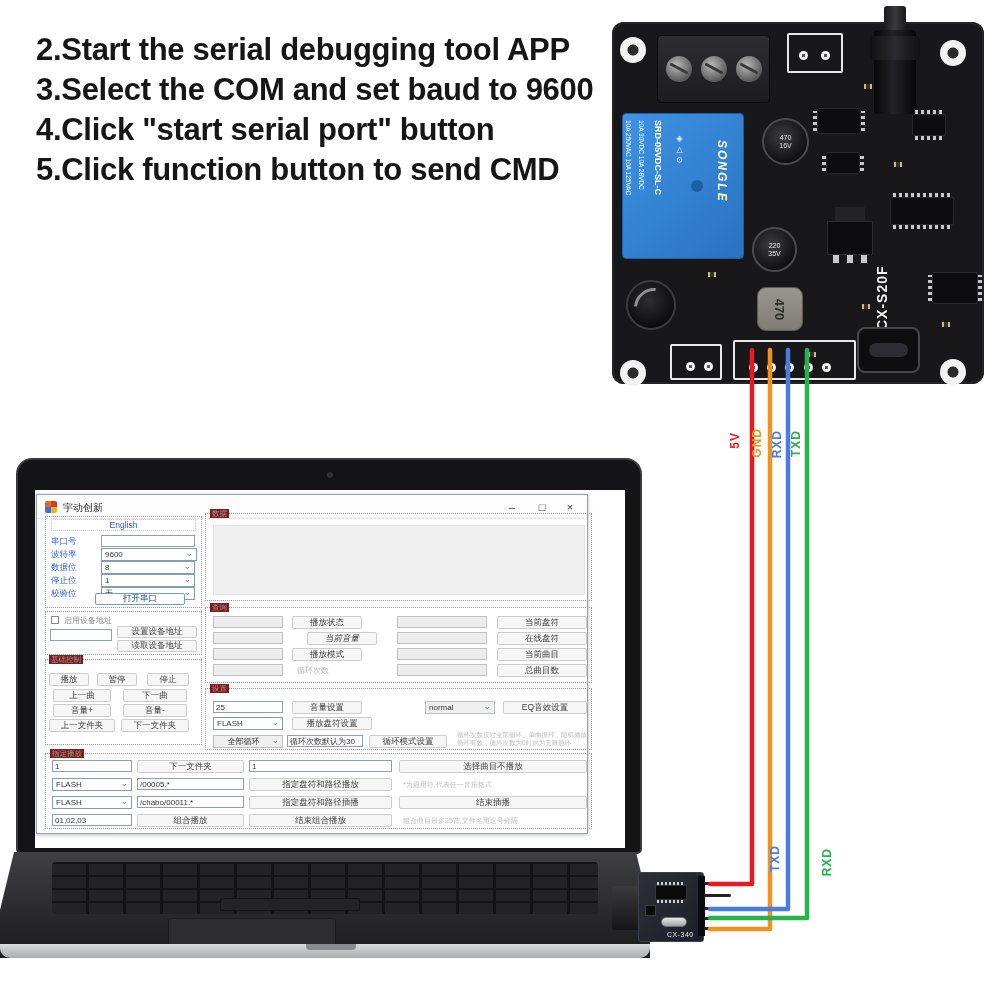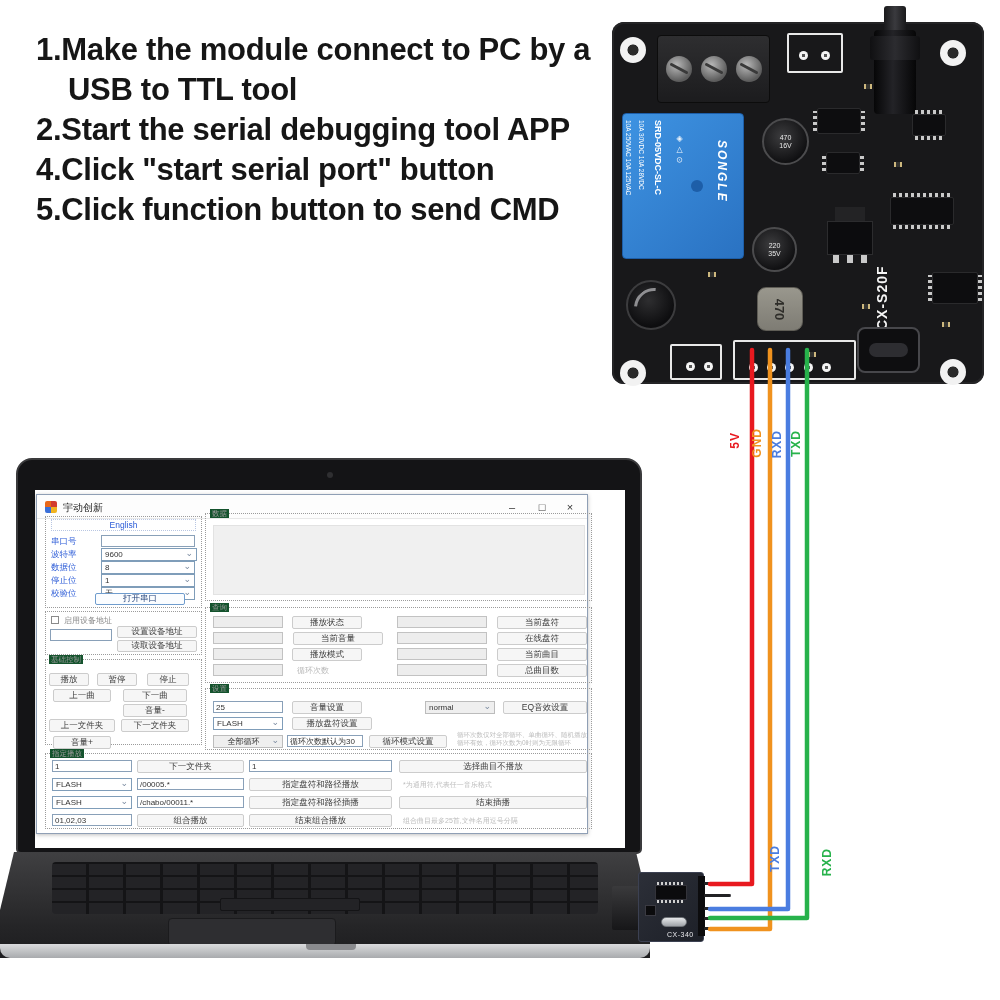--- a/index.html
+++ b/index.html
@@ -74,42 +74,42 @@
   .adapter .pin { position:absolute; left:92px; width:26px; height:3px; background:#222224; border-radius:1px; box-shadow:1px 0 0 #4e4e52; }
   .adapter .alabel { position:absolute; left:28px; top:58px; color:#e8e8ec; font-size:7px; letter-spacing:0.5px; }
 
   
   .win { left:36px; top:494px; width:552px; height:340px; background:#fff; border:1px solid #8f9fb5; box-shadow:0 1px 4px rgba(0,0,0,0.25); }
   .titlebar { position:absolute; left:0; top:0; width:100%; height:24px; background:#fdfdfd; border-bottom:1px solid #e8e8e8; }
   .wicon { position:absolute; left:8px; top:6px; width:12px; height:12px; background:conic-gradient(#d23b2e 0 25%, #f0b31f 25% 50%, #3a6fd8 50% 75%, #e8681a 75% 100%); border-radius:2px; }
   .wtitle { position:absolute; left:26px; top:6px; font-size:10px; color:#222; }
   .wctl { position:absolute; top:3px; width:26px; height:18px; text-align:center; font-size:11px; color:#333; line-height:18px; cursor:default; }
   .grp { position:absolute; border:1px dotted #9b9b9b; }
-  .glab { position:absolute; font-size:7.5px; color:#9a9a9a; background:#14532d; padding:0 2px; line-height:9px; white-space:nowrap; }
+  .glab { position:absolute; font-size:7.5px; color:#9a9a9a; background:#7f1d1d; padding:0 2px; line-height:9px; white-space:nowrap; }
   .blab { position:absolute; font-size:8.5px; color:#2b5bd7; line-height:12px; white-space:nowrap; }
   .fld { position:absolute; background:#fff; border:1px solid #89a0b8; font-size:8px; color:#333; height:12px; line-height:10px; padding:0 2px; font-family:"Liberation Sans",sans-serif; }
   .fldg { background:#ededed; border-color:#c2c2c2; }
   .btn { position:absolute; background:#f6f6f6; border:1px solid #cccccc; border-radius:2px; font-size:8.5px; color:#3c3c3c; height:13px; display:flex; align-items:center; justify-content:center; white-space:nowrap; cursor:default; }
   .btn.primary { border-color:#6f9ccd; color:#1f3f77; background:#fbfdff; }
   .combo { position:absolute; background:#fff; border:1px solid #7f9db9; height:13px; font-size:8px; color:#333; line-height:11px; padding:0 12px 0 3px; white-space:nowrap; }
   .combo::after { content:"⌄"; position:absolute; right:3px; top:-1px; font-size:9px; color:#7a8aa0; }
   .combo.gray { background:#efefef; border-color:#bcbcbc; }
   .chk { position:absolute; width:8px; height:8px; border:1px solid #8a8a8a; background:#fff; }
   .hint { position:absolute; font-size:6.5px; color:#bcbcbc; line-height:7.5px; }
   .dataarea { position:absolute; background:#f0f0f0; border:1px solid #e2e2e2; }
   .english { position:absolute; border:1px dotted #b8c6e2; color:#2b5bd7; font-size:8.5px; text-align:center; line-height:11px; cursor:pointer; }
 </style>
 </head>
 <body>
 
 <div id="stage">
 
   <div class="instructions abs">
-    <div class="instr">1.Make the module connect to PC by a USB to TTL tool</div>
     <div class="instr">2.Start the serial debugging tool APP</div>
+    <div class="instr">3.Select the COM and set baud to 9600</div>
     <div class="instr">4.Click "start serial port" button</div>
     <div class="instr">5.Click function button to send CMD</div>
   </div>
 
   <div class="pcb abs">
     <div class="hole" style="left:8px;top:15px;"></div>
     <div class="hole" style="left:328px;top:18px;"></div>
     <div class="hole" style="left:8px;top:338px;"></div>
     <div class="hole" style="left:328px;top:337px;"></div>
 
@@ -223,35 +223,35 @@
     <div class="btn" style="left:80px;top:131px;width:80px;height:12px;">设置设备地址</div>
     <div class="btn" style="left:80px;top:145px;width:80px;height:12px;">读取设备地址</div>
 
     <div class="grp" style="left:8px;top:164px;width:157px;height:86px;"></div>
     <span class="glab" style="left:12px;top:160px;">基础控制</span>
     <div class="btn" style="left:12px;top:178px;width:40px;">播放</div>
     <div class="btn" style="left:60px;top:178px;width:40px;">暂停</div>
     <div class="btn" style="left:110px;top:178px;width:42px;">停止</div>
     <div class="btn" style="left:16px;top:194px;width:58px;">上一曲</div>
     <div class="btn" style="left:86px;top:194px;width:64px;">下一曲</div>
-    <div class="btn" style="left:16px;top:209px;width:58px;margin-top:32px;">音量+</div>
+    <div class="btn" style="left:16px;top:209px;width:58px;">音量+</div>
     <div class="btn" style="left:86px;top:209px;width:64px;">音量-</div>
     <div class="btn" style="left:12px;top:224px;width:66px;">上一文件夹</div>
     <div class="btn" style="left:84px;top:224px;width:68px;">下一文件夹</div>
 
     <div class="grp" style="left:168px;top:18px;width:387px;height:88px;"></div>
     <span class="glab" style="left:173px;top:14px;">数据</span>
     <div class="dataarea" style="left:176px;top:30px;width:372px;height:70px;"></div>
 
     <div class="grp" style="left:168px;top:112px;width:387px;height:76px;"></div>
     <span class="glab" style="left:173px;top:108px;">查询</span>
     <input class="fld fldg" style="left: 176px; top: 121px; width: 70px;" value="">
     <div class="btn" style="left:255px;top:121px;width:70px;">播放状态</div>
     <input class="fld fldg" style="left: 176px; top: 137px; width: 70px;" value="">
-    <div class="btn" style="left:256px;top:137px;width:90px;">当前音量</div>
+    <div class="btn" style="left:270px;top:137px;width:70px;font-style:italic;">当前音量</div>
     <input class="fld fldg" style="left: 176px; top: 153px; width: 70px;" value="">
     <div class="btn" style="left:255px;top:153px;width:70px;">播放模式</div>
     <input class="fld fldg" style="left: 176px; top: 169px; width: 70px;" value="">
     <span class="glab" style="left:258px;top:171px;font-size:8px;background:transparent;color:#b8b8b8;">循环次数</span>
     <input class="fld fldg" style="left: 360px; top: 121px; width: 90px;" value="">
     <div class="btn" style="left:460px;top:121px;width:90px;">当前盘符</div>
     <input class="fld fldg" style="left: 360px; top: 137px; width: 90px;" value="">
     <div class="btn" style="left:460px;top:137px;width:90px;">在线盘符</div>
     <input class="fld fldg" style="left: 360px; top: 153px; width: 90px;" value="">
     <div class="btn" style="left:460px;top:153px;width:90px;">当前曲目</div>

